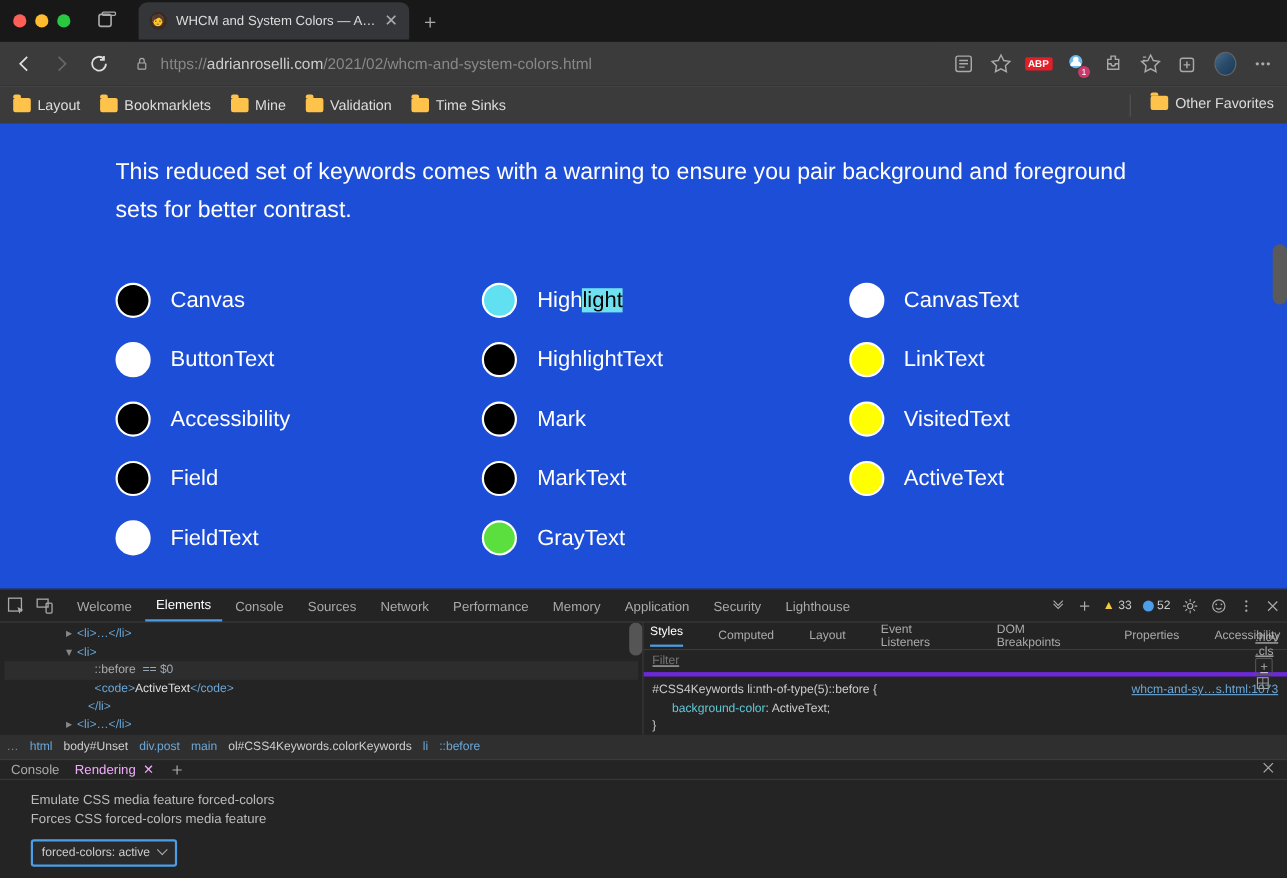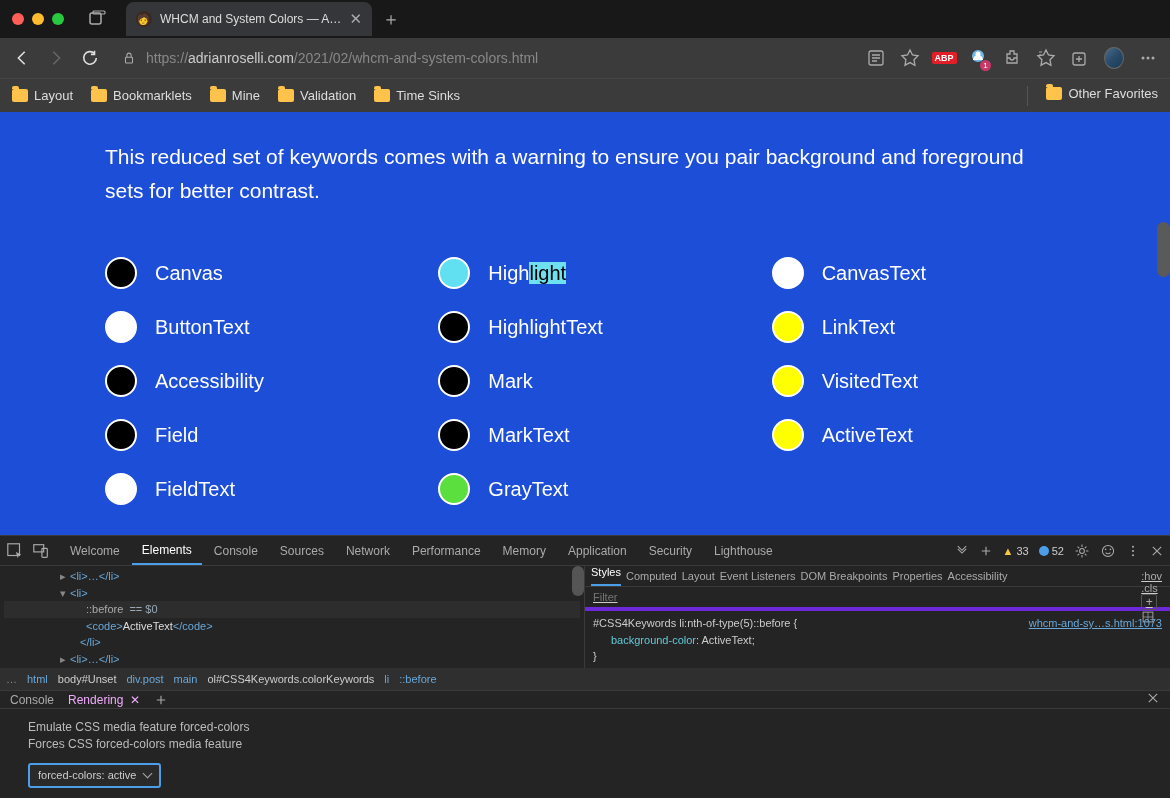--- a/index.html
+++ b/index.html
@@ -56,21 +56,21 @@
 .pseudo{color:#aaa;}
 .code-txt{color:#ddd;}
 .sel0{color:#9aa8b5;}
 .ind1{padding-left:68px;}
 .ind2{padding-left:82px;}
 .triangle{color:#888;display:inline-block;width:10px;margin-left:-12px;}
 .collapsed-line{background:#2d2d2d;}
 .breadcrumb{height:22px;background:#2f2f2f;display:flex;align-items:center;padding:0 6px;font-size:11px;gap:10px;color:#6aa7d8;}
 .bc-sel{color:#ccc;}
 .styles-pane{flex:1;display:flex;flex-direction:column;}
-.st-tabs{display:flex;height:28px;align-items:center;border-bottom:1px solid #3a3a3a;padding:0 6px;gap:5px;font-size:11px;color:#aaa;}
+.st-tabs{display:flex;height:28px;align-items:center;border-bottom:1px solid #3a3a3a;padding:0 6px;gap:32px;font-size:11px;color:#aaa;}
 .st-tabs .active{color:#fff;border-bottom:2px solid #4c9ee8;padding-bottom:6px;}
 .st-filter{height:24px;display:flex;align-items:center;padding:0 8px;gap:10px;border-bottom:4px solid #6d28d9;text-decoration:underline;}
 .st-filter input{background:transparent;border:none;color:#888;font-size:11px;flex:1;outline:none;}
 .st-filter-r{display:flex;font-size:11px;color:#aaa;flex-direction:column;}
 .st-add{border:1px solid #555;width:16px;height:16px;display:flex;align-items:center;justify-content:center;border-radius:2px;font-size:12px;}
 .st-rule{padding:4px 8px;font-family:ui-monospace,Menlo,Consolas,monospace;font-size:11px;line-height:1.5;}
 .st-selector{color:#ccc;}
 .st-link{float:right;color:#6aa7d8;text-decoration:underline;}
 .st-prop{color:#60c7d8;}
 .st-val{color:#ccc;padding-left:18px;}

